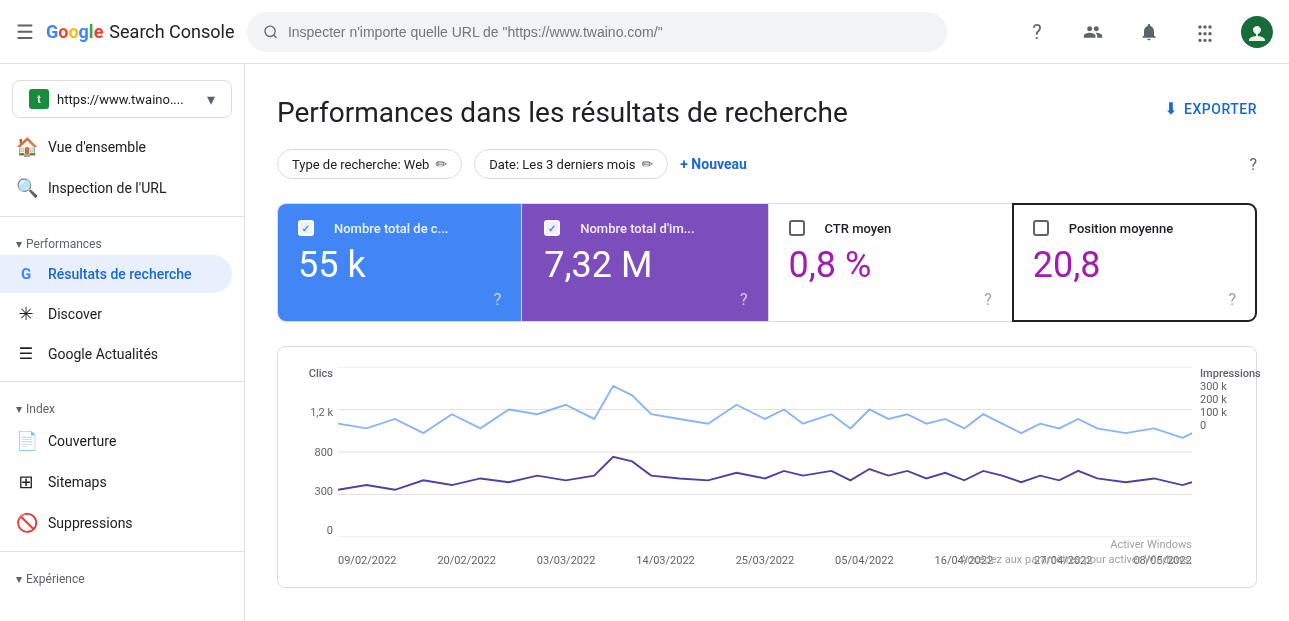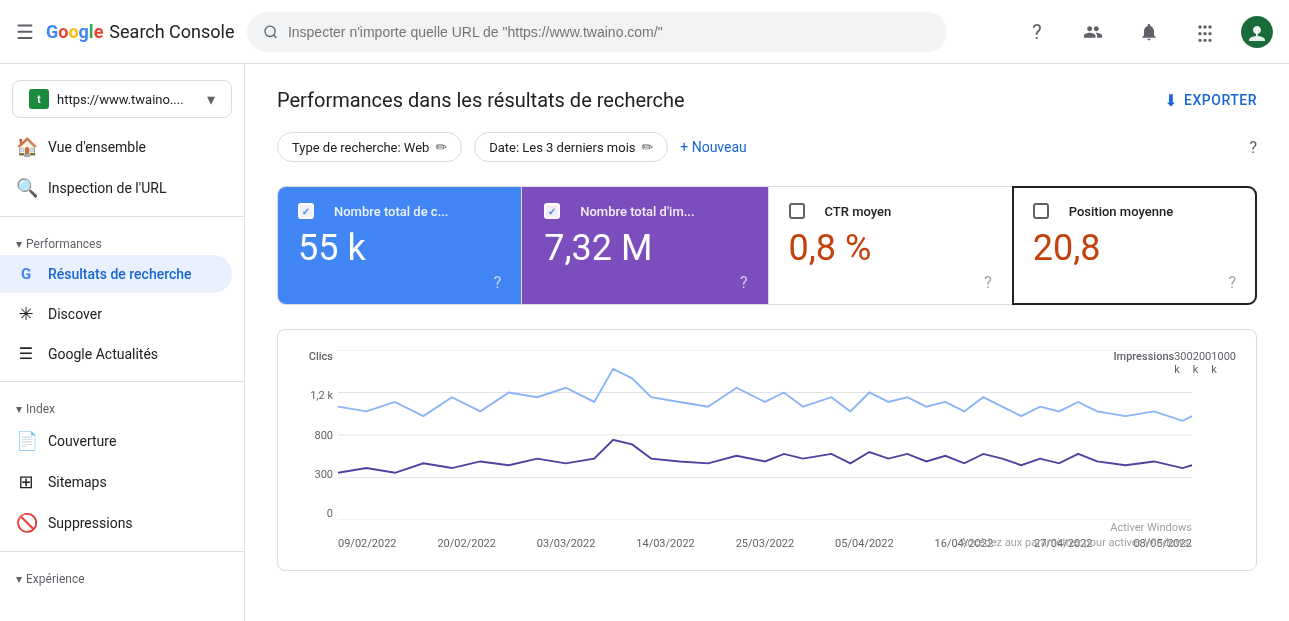--- a/index.html
+++ b/index.html
@@ -34,28 +34,28 @@
     .chevron-down { color: #5f6368; font-size: 16px; }
     .nav-item { display: flex; align-items: center; gap: 12px; padding: 10px 16px; cursor: pointer; border-radius: 0 24px 24px 0; margin-right: 12px; font-size: 14px; color: #202124; }
     .nav-item.active { background: #e8f0fe; color: #1967d2; font-weight: 500; }
     .nav-icon { font-size: 18px; width: 20px; text-align: center; }
     .nav-section { padding: 12px 16px 4px; font-size: 12px; color: #5f6368; display: flex; align-items: center; gap: 4px; }
     .nav-divider { border: none; border-top: 1px solid #e0e0e0; margin: 8px 0; }
 
     
     .content { flex: 1; overflow-y: auto; padding: 24px 32px; }
     .content-header { display: flex; align-items: center; justify-content: space-between; margin-bottom: 20px; }
-    .page-title { font-size: 20px; font-weight: 400; color: #202124; }
+    .page-title { font-size: 28px; font-weight: 400; color: #202124; margin-top: 8px; }
     .export-btn { display: flex; align-items: center; gap: 6px; font-size: 14px; color: #1967d2; cursor: pointer; text-transform: uppercase; font-weight: 500; letter-spacing: 0.5px; }
 
     
     .filters-row { display: flex; align-items: center; gap: 12px; margin-bottom: 24px; flex-wrap: wrap; }
     .filter-chip { display: flex; align-items: center; gap: 6px; border: 1px solid #dadce0; border-radius: 16px; padding: 6px 14px; font-size: 13px; color: #202124; cursor: pointer; background: #fff; }
     .filter-chip .edit-icon { color: #5f6368; font-size: 14px; }
-    .new-btn { display: flex; align-items: center; gap: 4px; color: #1967d2; font-size: 14px; cursor: pointer; font-weight: 400; }
+    .new-btn { display: flex; align-items: center; gap: 4px; color: #1967d2; font-size: 14px; cursor: pointer; font-weight: 700; }
     .update-text { margin-left: auto; font-size: 13px; color: #5f6368; display: flex; align-items: center; gap: 4px; }
     .info-icon { color: #5f6368; font-size: 16px; cursor: pointer; }
 
     
     .metric-cards { display: flex; gap: 0; margin-bottom: 24px; border: 1px solid #dadce0; border-radius: 8px; overflow: visible; }
     .metric-card { flex: 1; padding: 16px 20px 12px; position: relative; }
     .metric-card:not(:last-child) { border-right: 1px solid #dadce0; }
     .metric-card.blue-bg { background: #4285f4; border-radius: 8px 0 0 8px; }
     .metric-card.purple-bg { background: #7c4dbd; padding-left: 22px; }
     .metric-card.selected { outline: 2px solid #202124; outline-offset: -1px; border-radius: 0 8px 8px 0; }
@@ -63,30 +63,30 @@
     .card-header { display: flex; align-items: center; gap: 20px; margin-bottom: 8px; }
     .card-checkbox { width: 16px; height: 16px; border: 2px solid rgba(255,255,255,0.8); border-radius: 3px; display: flex; align-items: center; justify-content: center; background: transparent; flex-shrink: 0; }
     .card-checkbox.checked { background: rgba(255,255,255,0.9); border-color: rgba(255,255,255,0.9); }
     .card-checkbox.checked::after { content: '✓'; font-size: 10px; color: #4285f4; font-weight: bold; }
     .card-checkbox-light { width: 16px; height: 16px; border: 2px solid #5f6368; border-radius: 3px; flex-shrink: 0; }
     .card-label { font-size: 13px; font-weight: 500; }
     .card-label.light { color: rgba(255,255,255,0.9); }
     .card-label.dark { color: #202124; }
     .card-value { font-size: 36px; font-weight: 400; margin-bottom: 4px; }
     .card-value.light { color: #fff; }
-    .card-value.dark { color: #c2410c; }
+    .card-value.dark { color: #a21caf; }
     .card-footer { display: flex; align-items: center; justify-content: flex-end; }
     .card-info { color: rgba(255,255,255,0.7); font-size: 16px; cursor: pointer; }
     .card-info.dark { color: #9aa0a6; }
 
     
     .chart-container { border: 1px solid #dadce0; border-radius: 8px; padding: 20px; }
     .chart-area { position: relative; width: 100%; height: 200px; }
     .y-axis-left { position: absolute; left: 0; top: 0; bottom: 30px; display: flex; flex-direction: column; justify-content: space-between; font-size: 11px; color: #5f6368; width: 35px; text-align: right; }
-    .y-axis-right { position: absolute; right: 0; top: 0; bottom: 30px; display: flex; flex-direction: row; justify-content: flex-end; font-size: 11px; color: #5f6368; width: 40px; text-align: left; padding-left: 4px; }
+    .y-axis-right { position: absolute; right: 0; top: 0; bottom: 30px; display: flex; flex-direction: column; justify-content: flex-start; font-size: 11px; color: #5f6368; width: 40px; text-align: left; padding-left: 4px; }
     .chart-svg-wrapper { position: absolute; left: 40px; right: 44px; top: 0; bottom: 30px; }
     .x-axis { position: absolute; bottom: 0; left: 40px; right: 44px; display: flex; justify-content: space-between; font-size: 11px; color: #5f6368; }
     .windows-watermark { position: absolute; bottom: 0; right: 44px; font-size: 11px; color: #a0a0a0; text-align: right; line-height: 1.3; }
   </style>
 </head>
 <body>
 
 <div class="topbar">
   <span class="menu-icon">☰</span>
   <div class="logo">

